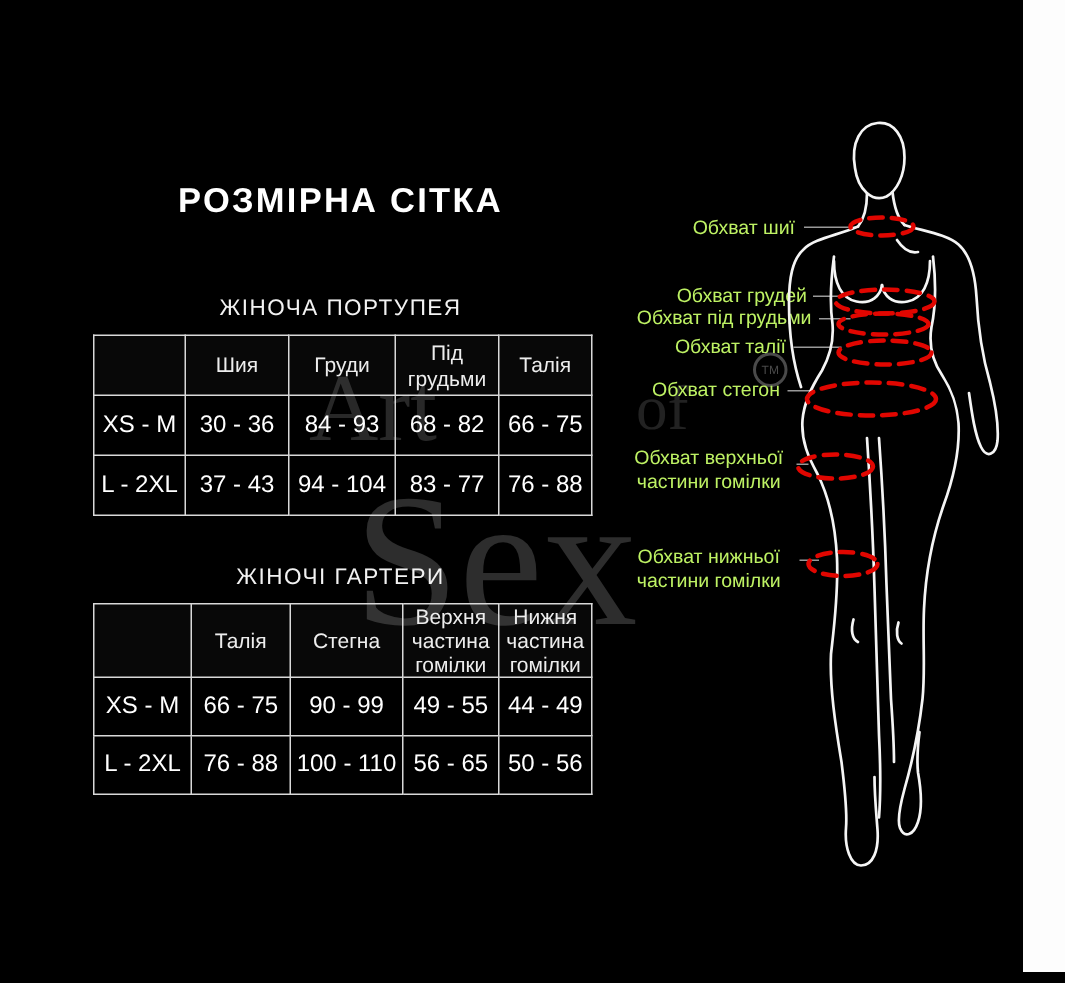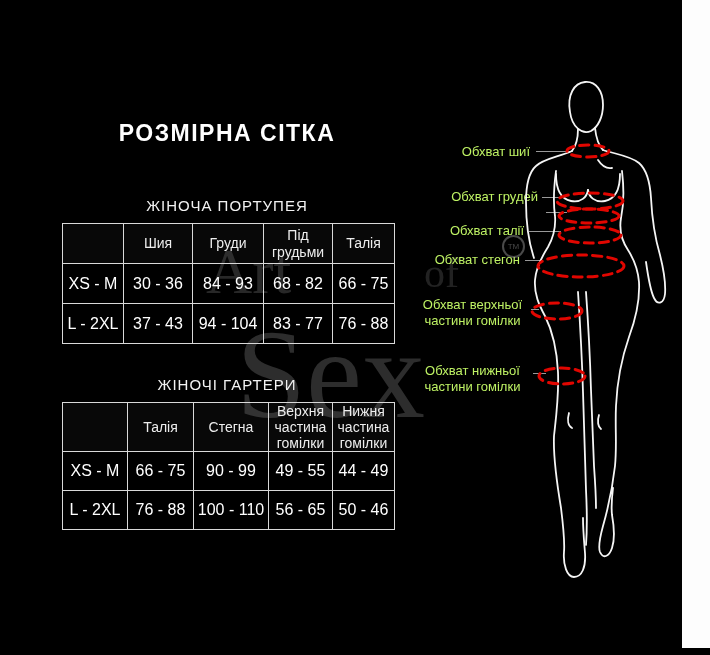--- a/index.html
+++ b/index.html
@@ -133,27 +133,28 @@
       <td>66 - 75</td>
       <td>90 - 99</td>
       <td>49 - 55</td>
       <td>44 - 49</td>
     </tr>
     <tr>
       <td class="size-label">L - 2XL</td>
       <td>76 - 88</td>
       <td>100 - 110</td>
       <td>56 - 65</td>
-      <td>50 - 46</td>
+      <td>50 - 56</td>
     </tr>
   </tbody>
     </table>
 
   <div class="flabel lbl-neck">Обхват шиї</div>
   <div class="flabel lbl-bust">Обхват грудей</div>
+  <div class="flabel lbl-underbust">Обхват під грудьми</div>
   <div class="flabel lbl-waist">Обхват талії</div>
   <div class="flabel lbl-hips">Обхват стегон</div>
   <div class="flabel twoline lbl-uppershin">Обхват верхньої частини гомілки</div>
   <div class="flabel twoline lbl-lowershin">Обхват нижньої частини гомілки</div>
 
   <div class="lline ln-neck"></div>
   <div class="lline ln-bust"></div>
   <div class="lline ln-underbust"></div>
   <div class="lline ln-waist"></div>
   <div class="lline ln-hips"></div>

